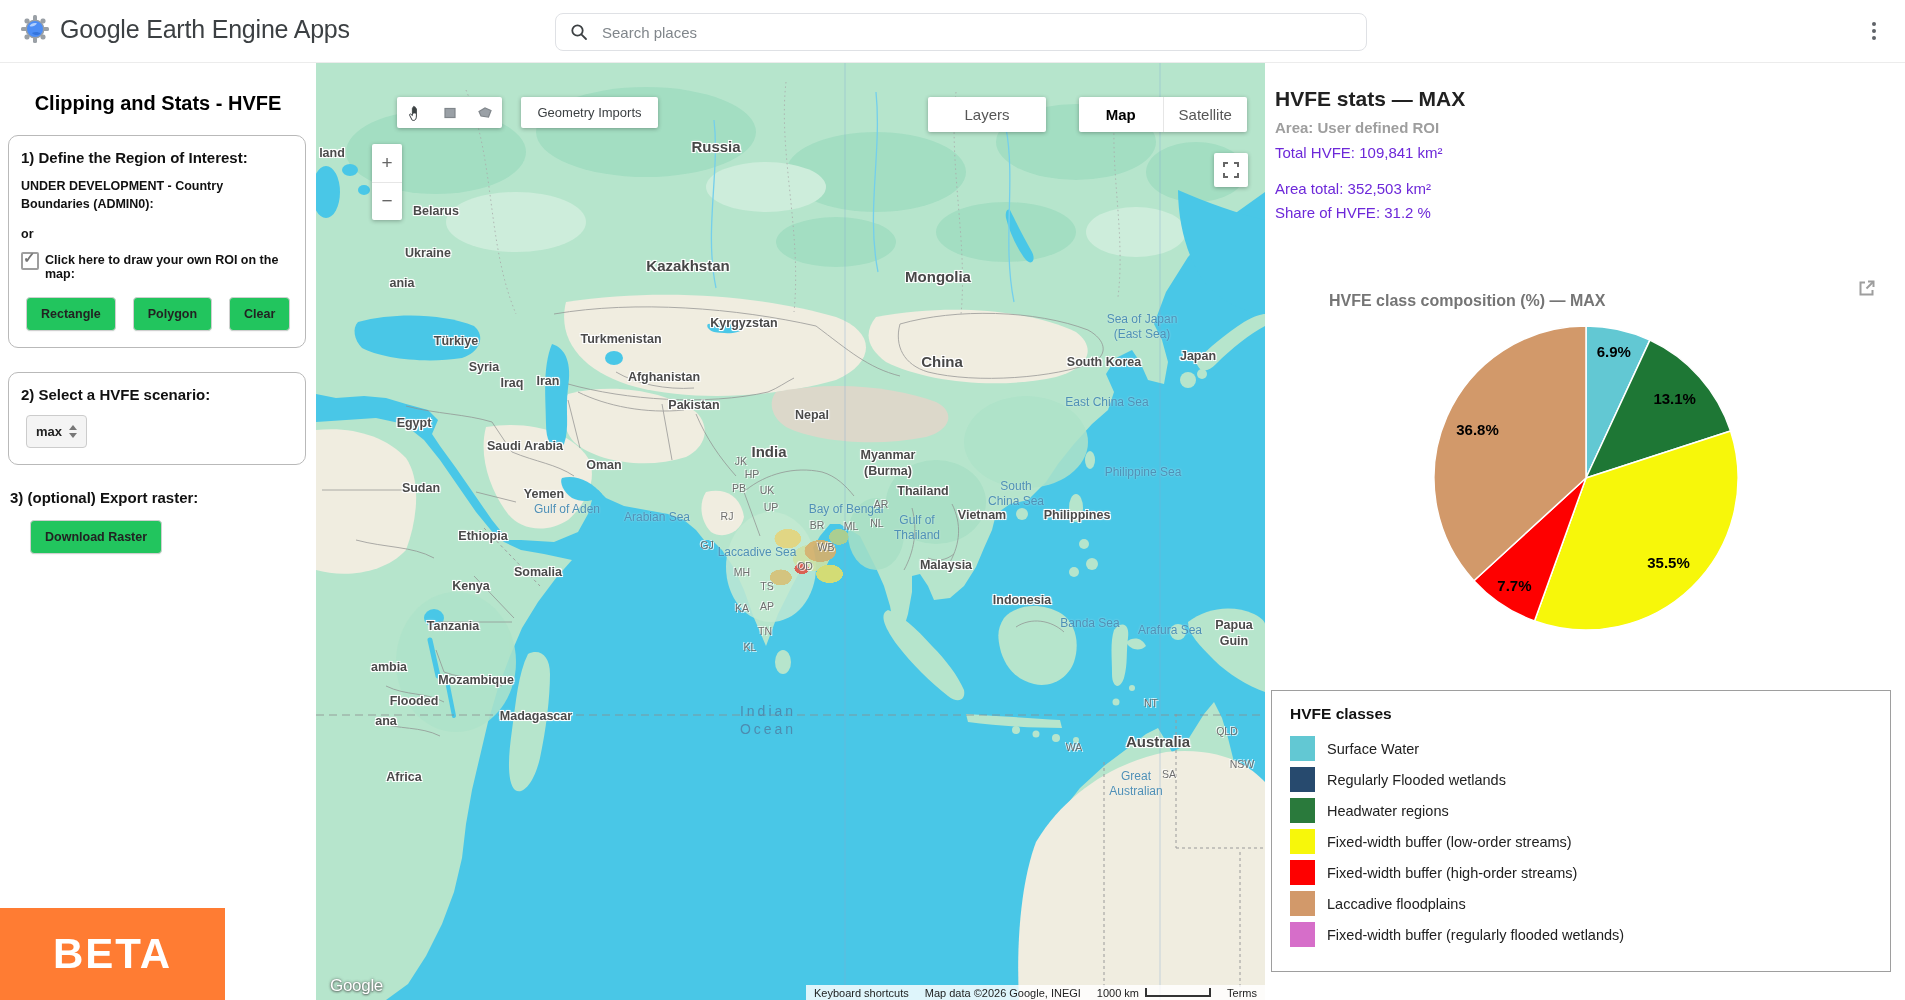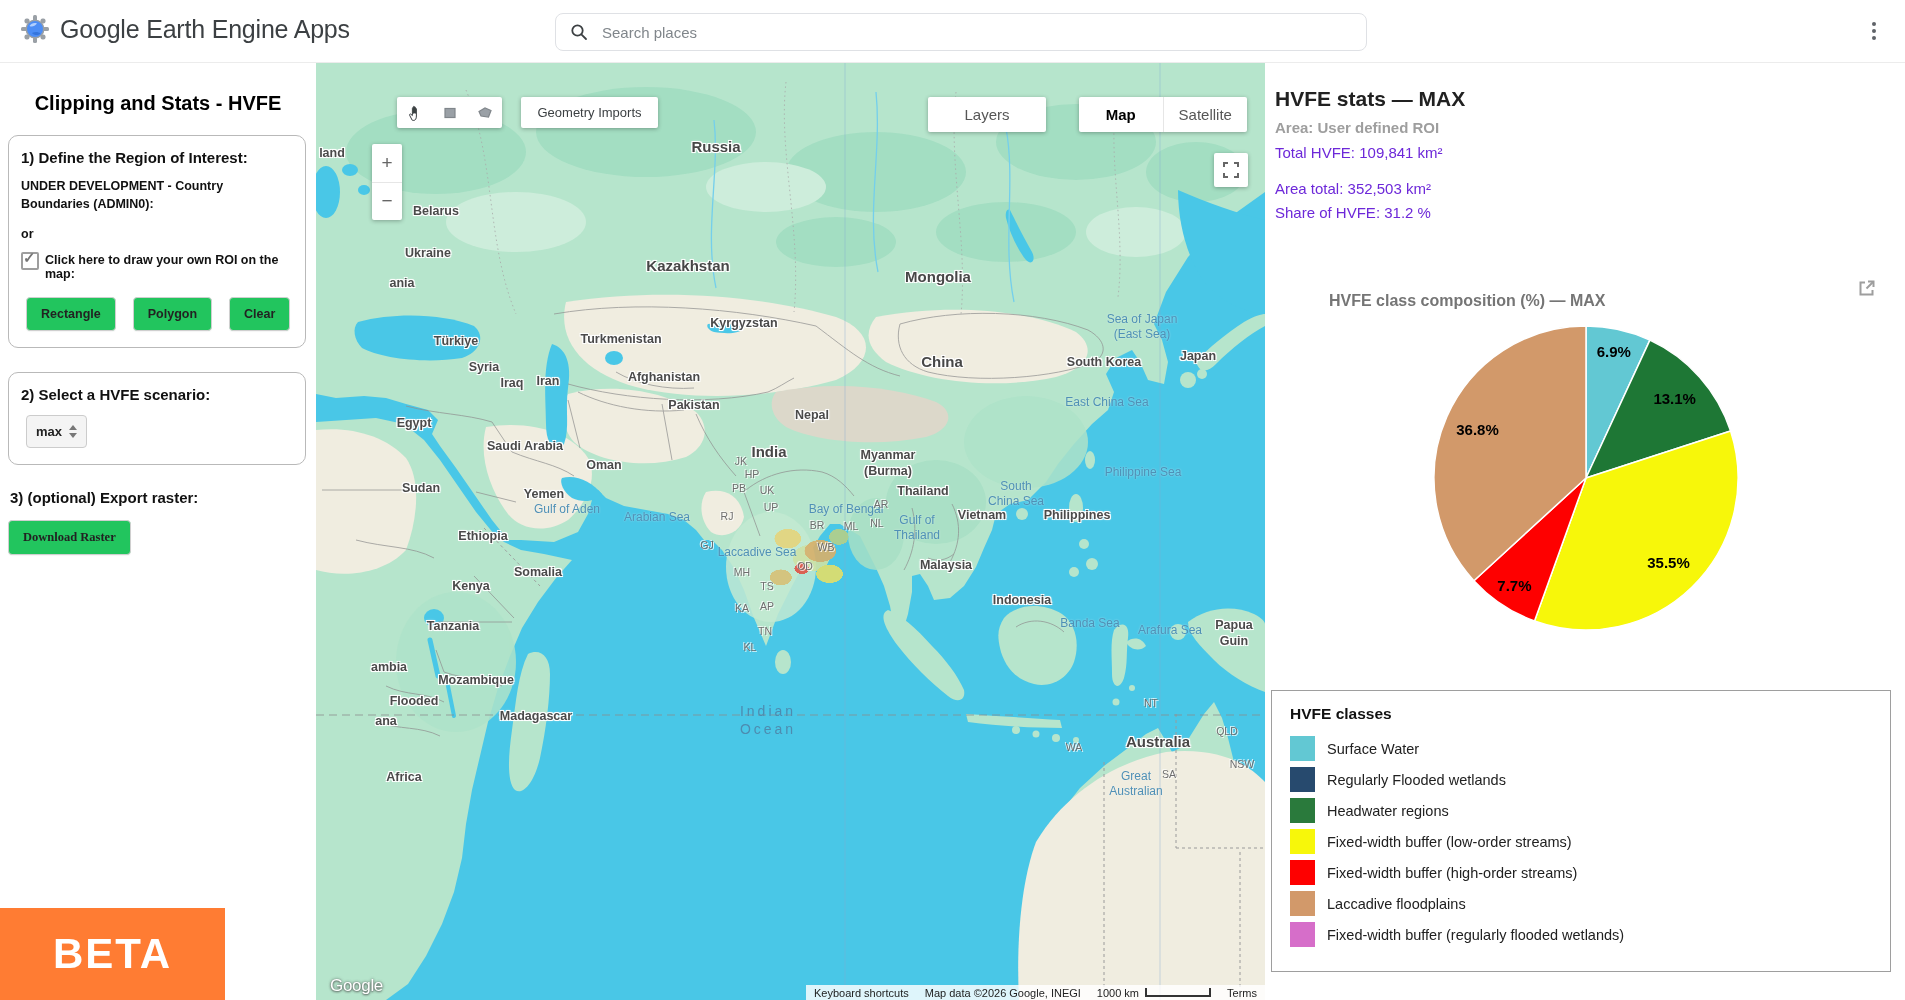--- a/index.html
+++ b/index.html
@@ -21,21 +21,21 @@
   .panel{margin:0 10px 24px 8px;border:1px solid #b9b9b9;border-radius:10px;padding:13px 12px 16px 12px;}
   .sec-h{font-size:15px;font-weight:700;color:#111;margin-bottom:12px;}
   .sec-h.loose{margin:8px 0 14px 10px;}
   .dev{font-size:12.5px;font-weight:700;color:#111;line-height:1.4;margin-bottom:14px;}
   .or{font-size:12.5px;font-weight:700;color:#111;margin-bottom:12px;}
   .chk-row{display:flex;align-items:flex-start;gap:6px;font-size:12.5px;font-weight:700;color:#111;margin-bottom:16px;cursor:pointer;}
   .chk{width:14px;height:14px;border:2px solid #9e9e9e;border-radius:2px;background:#fff;position:relative;flex:0 0 auto;margin-top:-1px;}
   .chk .mark{position:absolute;left:0px;top:-5px;font-size:15px;font-weight:700;color:#757575;}
   .btn-row{display:flex;gap:17px;padding-left:5px;}
   .btn{font-family:"Liberation Sans",sans-serif;font-size:12.5px;font-weight:700;color:#222;background:#22c55e;border:1px solid #cfcfcf;border-radius:4px;padding:9px 14px;cursor:pointer;box-shadow:0 1px 1px rgba(0,0,0,.04);}
-  aside>.btn{margin-left:8px;font-family:Liberation Serif, serif;}
+  aside>.btn{margin-left:30px;}
   .select{display:inline-flex;align-items:center;gap:7px;margin-left:5px;background:#f4f4f4;border:1px solid #cccccc;border-radius:4px;padding:8px 9px;font-size:13px;font-weight:700;color:#222;cursor:pointer;}
   .updown{display:flex;flex-direction:column;gap:3px;}
   .updown i{display:block;width:0;height:0;border-left:4px solid transparent;border-right:4px solid transparent;}
   .updown .up{border-bottom:5px solid #777;}
   .updown .dn{border-top:5px solid #777;}
   .beta{position:absolute;left:0;bottom:0;width:225px;height:92px;background:#ff7c33;color:#fff;font-size:42px;font-weight:700;letter-spacing:2px;display:flex;align-items:center;justify-content:center;z-index:50;}
 
   
   .map{position:absolute;left:316px;top:62px;width:949px;height:938px;overflow:hidden;background:#49c7e7;z-index:10;}
   #map-svg{position:absolute;left:0;top:0;}

